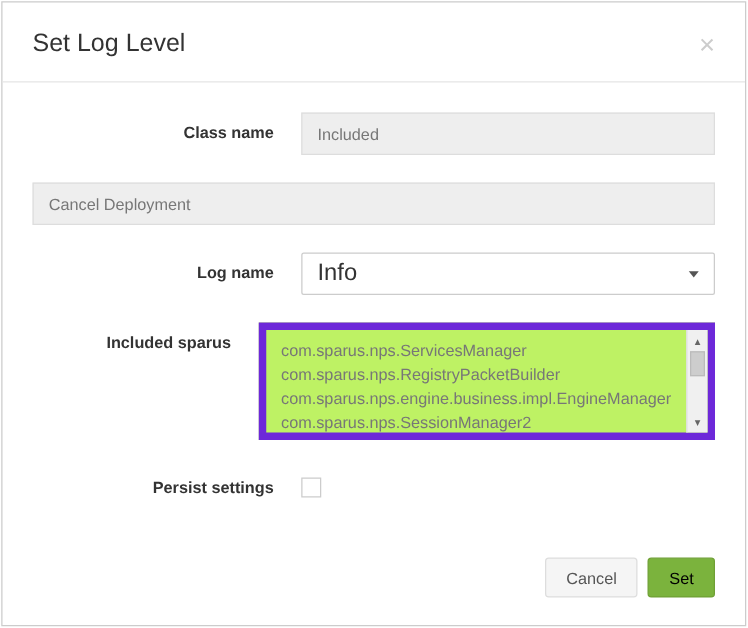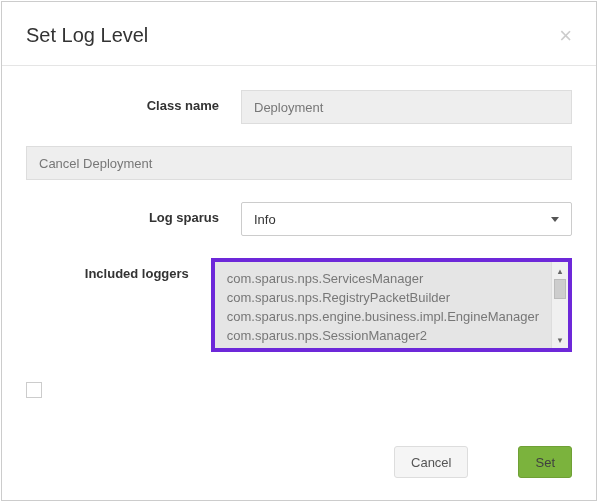--- a/index.html
+++ b/index.html
@@ -70,39 +70,39 @@
       display: flex;
       align-items: center;
     }
     .select-input {
       width: 100%;
       height: 34px;
       background: #fff;
       border: 1px solid #ccc;
       border-radius: 2px;
       padding: 0 12px;
-      font-size: 13px;
+      font-size: 19px;
       color: #333;
       display: flex;
       align-items: center;
       justify-content: space-between;
       cursor: pointer;
     }
     .caret {
       width: 0;
       height: 0;
       border-left: 4px solid transparent;
       border-right: 4px solid transparent;
       border-top: 5px solid #555;
     }
     .textarea-wrap {
       width: 100%;
       height: 94px;
-      background: #e5e5e5;
-      border: 4px solid #6d28d9;
+      background: #bef264;
+      border: 6px solid #6d28d9;
       position: relative;
       display: flex;
     }
     .textarea-content {
       flex: 1;
       padding: 8px 12px;
       font-size: 13px;
       color: #777;
       line-height: 1.45;
       overflow: hidden;
@@ -153,86 +153,86 @@
       gap: 8px;
     }
     .btn {
       height: 32px;
       padding: 0 16px;
       font-size: 13px;
       border-radius: 3px;
       cursor: pointer;
       display: flex;
       align-items: center;
-      margin-left: 42px;
     }
     .btn-default {
       background: #f5f5f5;
       border: 1px solid #ddd;
       color: #555;
     }
     .btn-primary {
       background: #7bb33d;
       border: 1px solid #6fa035;
-      color: #404040;
+      color: #000000;
     }
   </style>
 </head>
 <body>
 
 <div class="dialog">
   <div class="dialog-header">
     <div class="dialog-title">Set Log Level</div>
     <button class="close-btn">×</button>
   </div>
 
   <div class="dialog-body">
 
     <div class="form-row">
       <div class="form-label">Class name</div>
       <div class="form-control-wrap">
         <div class="readonly-input">
-          <span>Deployment</span>
+          <span>Included</span>
         </div>
       </div>
     </div>
 
     <div class="form-row">
       <div class="form-control-wrap">
         <div class="readonly-input">
           <span>Cancel Deployment</span>
         </div>
       </div>
     </div>
 
     <div class="form-row">
-      <div class="form-label">Log sparus</div>
+      <div class="form-label">Log name</div>
       <div class="form-control-wrap">
         <div class="select-input">
           <span>Info</span>
           <span class="caret"></span>
         </div>
       </div>
     </div>
 
     <div class="form-row">
-      <div class="form-label">Included loggers</div>
+      <div class="form-label">Included sparus</div>
       <div class="form-control-wrap">
         <div class="textarea-wrap">
           <div class="textarea-content">com.sparus.nps.ServicesManager<br>com.sparus.nps.RegistryPacketBuilder<br>com.sparus.nps.engine.business.impl.EngineManager<br>com.sparus.nps.SessionManager2</div>
           <div class="scrollbar">
             <div class="scroll-arrow top">▴</div>
             <div class="scroll-thumb"></div>
             <div class="scroll-arrow bottom">▾</div>
           </div>
         </div>
       </div>
     </div>
 
     <div class="form-row">
+      <div class="form-label">Persist settings</div>
       <div class="form-control-wrap">
         <div class="checkbox"></div>
       </div>
     </div>
 
   </div>
 
   <div class="dialog-footer">
     <button class="btn btn-default">Cancel</button>
     <button class="btn btn-primary">Set</button>

